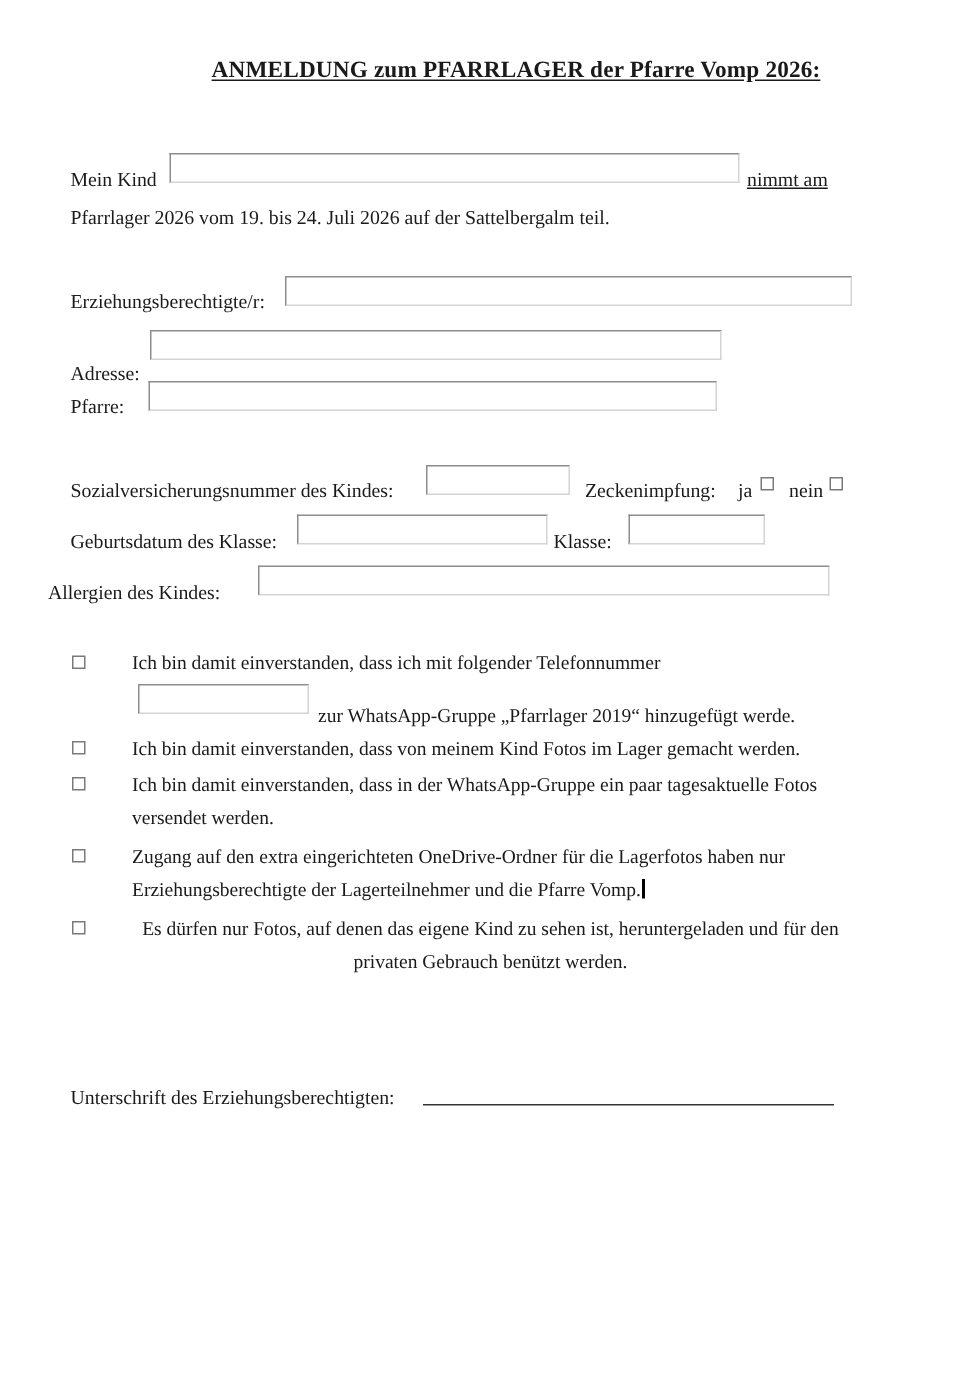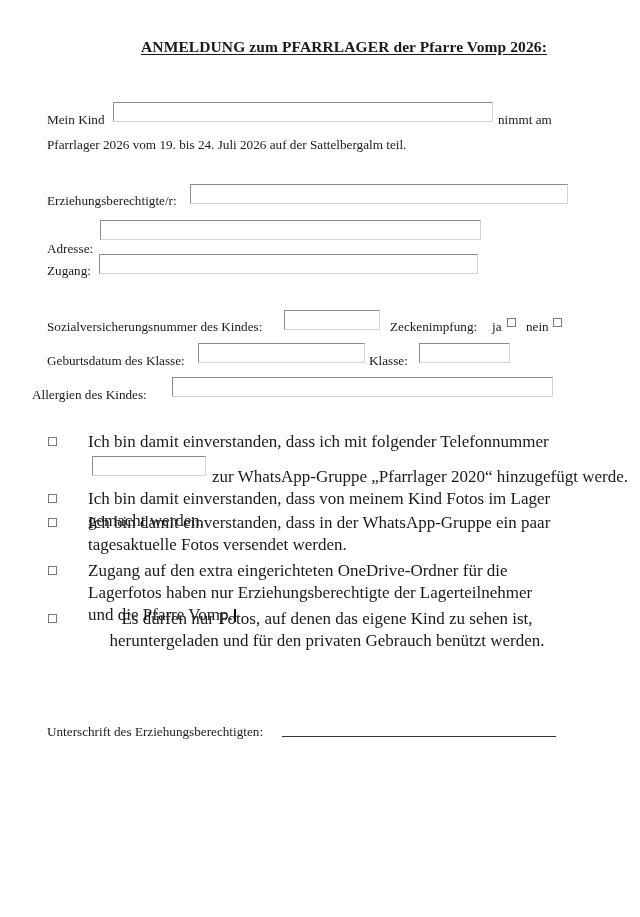--- a/index.html
+++ b/index.html
@@ -66,21 +66,21 @@
     width: 9px;
     height: 9px;
     border: 1px solid #7a7a7a;
     background: #ffffff;
     box-sizing: border-box;
   }
 
   
   .consent-text {
     position: absolute;
-    font-size: 17px;
+    font-size: 13px;
     line-height: 22px;
   }
 
   
   .caret {
     display: inline-block;
     width: 2px;
     height: 13px;
     background: #000000;
     vertical-align: -2px;
@@ -100,31 +100,31 @@
 <div class="page">
 
   <div class="doc-title">
     <span class="t">ANMELDUNG zum PFARRLAGER der Pfarre Vomp 2026:</span>
   </div>
 
   <div class="txt" style="left:47px; top:113px;">Mein Kind</div>
 
   <div class="field" style="left:113px; top:102px; width:380px; height:20px;"></div>
 
-  <div class="txt" style="left:498px; top:113px;">nimmt am</div>
+  <div class="txt" style="left:498px; top:113px;text-decoration:underline;">nimmt am</div>
 
   <div class="txt" style="left:47px; top:138px;">Pfarrlager 2026 vom 19. bis 24. Juli 2026 auf der Sattelbergalm teil.</div>
 
   <div class="txt" style="left:47px; top:194px;">Erziehungsberechtigte/r:</div>
   <div class="field" style="left:190px; top:184px; width:378px; height:20px;"></div>
 
   <div class="txt" style="left:47px; top:231px;margin-top:11px;">Adresse:</div>
   <div class="field" style="left:100px; top:220px; width:381px; height:20px;"></div>
 
-  <div class="txt" style="left:47px; top:264px;">Zugang:</div>
+  <div class="txt" style="left:47px; top:264px;">Pfarre:</div>
   <div class="field" style="left:99px; top:254px; width:379px; height:20px;"></div>
 
   <div class="txt" style="left:47px; top:320px;">Sozialversicherungsnummer des Kindes:</div>
   <div class="field" style="left:284px; top:310px; width:96px; height:20px;"></div>
 
   <div class="txt" style="left:390px; top:320px;">Zeckenimpfung:</div>
 
   <div class="txt" style="left:492px; top:320px;">ja</div>
   <div class="cbox" style="left:507px; top:318px;"></div>
 
@@ -137,21 +137,21 @@
   <div class="txt" style="left:369px; top:354px;">Klasse:</div>
   <div class="field" style="left:419px; top:343px; width:91px; height:20px;"></div>
 
   <div class="txt" style="left:32px; top:388px;">Allergien des Kindes:</div>
   <div class="field" style="left:172px; top:377px; width:381px; height:20px;"></div>
 
   <div class="cbox" style="left:48px; top:437px;"></div>
   <div class="consent-text" style="left:88px; top:431px; width:480px;">Ich bin damit einverstanden, dass ich mit folgender Telefonnummer</div>
 
   <div class="field" style="left:92px; top:456px; width:114px; height:20px;"></div>
-  <div class="consent-text" style="left:212px; top:466px;">zur WhatsApp-Gruppe „Pfarrlager 2020“ hinzugefügt werde.</div>
+  <div class="consent-text" style="left:212px; top:466px;">zur WhatsApp-Gruppe „Pfarrlager 2019“ hinzugefügt werde.</div>
 
   <div class="cbox" style="left:48px; top:494px;"></div>
   <div class="consent-text" style="left:88px; top:488px; width:490px;">Ich bin damit einverstanden, dass von meinem Kind Fotos im Lager gemacht werden.</div>
 
   <div class="cbox" style="left:48px; top:518px;"></div>
   <div class="consent-text" style="left:88px; top:512px; width:492px;">Ich bin damit einverstanden, dass in der WhatsApp-Gruppe ein paar tagesaktuelle Fotos versendet werden.</div>
 
   <div class="cbox" style="left:48px; top:566px;"></div>
   <div class="consent-text" style="left:88px; top:560px; width:470px;"><span>Zugang auf den extra eingerichteten OneDrive-Ordner für die Lagerfotos haben nur Erziehungsberechtigte der Lagerteilnehmer und die Pfarre Vomp.</span><span class="caret"></span></div>
 

